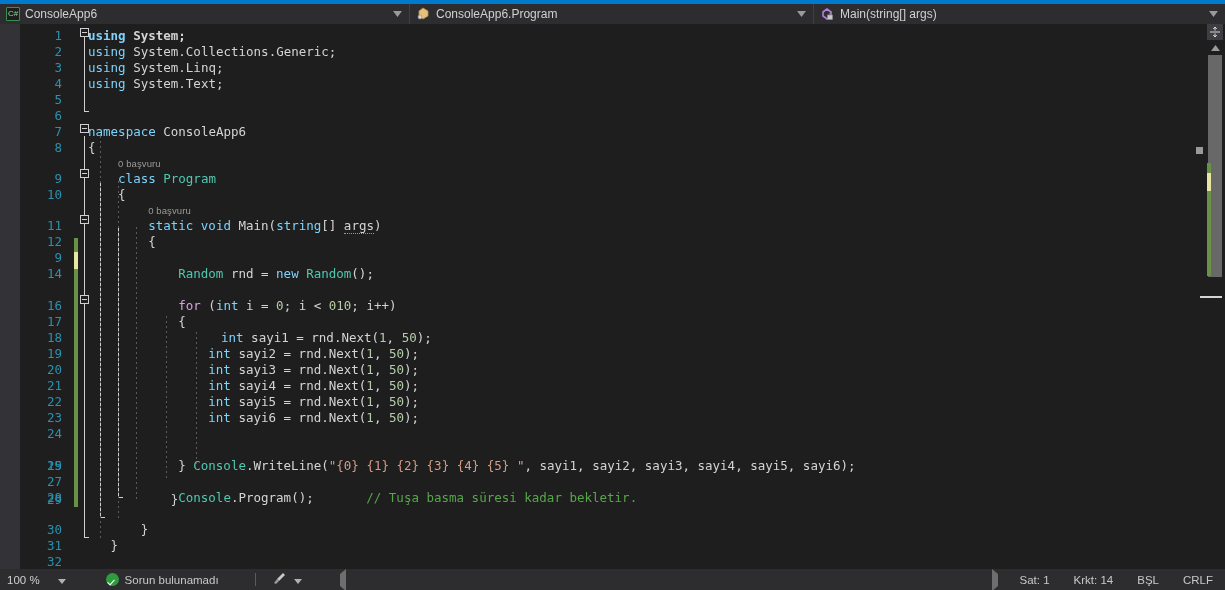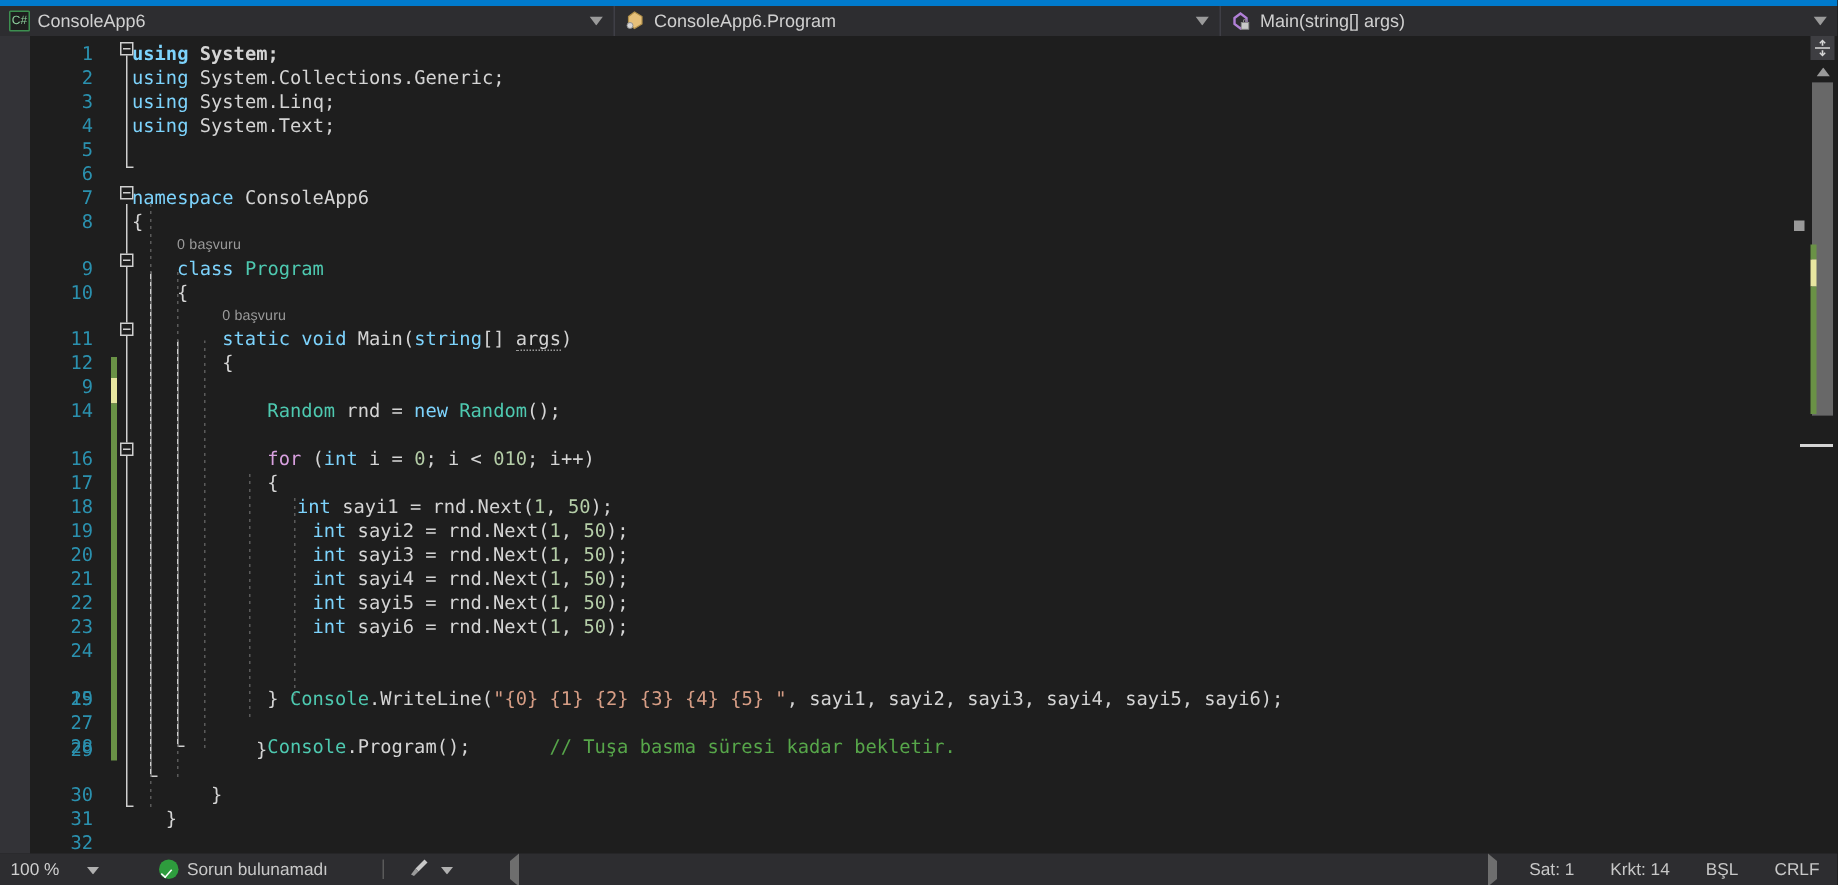--- a/index.html
+++ b/index.html
@@ -286,21 +286,21 @@
         <div class="line codelens" style="position: absolute; left: 0px; top: 132px; width: 1193px;"><span class="codelens-text" style="left: 118.08px;">0 başvuru</span></div>
         <div class="line" style="position: absolute; left: 0px; top: 147px; width: 1193px;"><span class="lineno">9</span><span class="codetext" style="left: 118.08px;"><span class="kw">class</span><span class="punc"> </span><span class="typ">Program</span></span></div>
         <div class="line" style="position: absolute; left: 0px; top: 163px; width: 1193px;"><span class="lineno">10</span><span class="codetext" style="left: 118.08px;"><span class="punc">{</span></span></div>
         <div class="line codelens" style="position: absolute; left: 0px; top: 179px; width: 1193px;"><span class="codelens-text" style="left: 148.16px;">0 başvuru</span></div>
         <div class="line" style="position: absolute; left: 0px; top: 194px; width: 1193px;"><span class="lineno">11</span><span class="codetext" style="left: 148.16px;"><span class="kw">static</span><span class="punc"> </span><span class="kw">void</span><span class="punc"> </span><span class="id">Main</span><span class="punc">(</span><span class="kw">string</span><span class="punc">[] </span><span class="id arg-sq">args</span><span class="punc">)</span></span></div>
         <div class="line" style="position: absolute; left: 0px; top: 210px; width: 1193px;"><span class="lineno">12</span><span class="codetext" style="left: 148.16px;"><span class="punc">{</span></span></div>
         <div class="line" style="position: absolute; left: 0px; top: 226px; width: 1193px;"><span class="lineno">9</span><span class="codetext" style="left: 88px;"></span></div>
         <div class="line" style="position: absolute; left: 0px; top: 242px; width: 1193px;"><span class="lineno">14</span><span class="codetext" style="left: 178.24px;"><span class="typ">Random</span><span class="id"> rnd = </span><span class="kw">new</span><span class="punc"> </span><span class="typ">Random</span><span class="punc">();</span></span></div>
         <div class="line" style="position: absolute; left: 0px; top: 274px; width: 1193px;"><span class="lineno">16</span><span class="codetext" style="left: 178.24px;"><span class="ctl">for</span><span class="punc"> (</span><span class="kw">int</span><span class="id"> i = </span><span class="num">0</span><span class="id">; i &lt; </span><span class="num">010</span><span class="id">; i++)</span></span></div>
         <div class="line" style="position: absolute; left: 0px; top: 290px; width: 1193px;"><span class="lineno">17</span><span class="codetext" style="left: 178.24px;"><span class="punc">{</span></span></div>
-        <div class="line" style="position: absolute; left: 0px; top: 306px; width: 1193px;"><span class="lineno">18</span><span class="codetext" style="left: 198px; text-align: center;"><span class="kw">int</span><span class="id"> sayi1 = rnd.Next(</span><span class="num">1</span><span class="id">, </span><span class="num">50</span><span class="punc">);</span></span></div>
+        <div class="line" style="position: absolute; left: 0px; top: 306px; width: 1193px;"><span class="lineno">18</span><span class="codetext" style="left: 221px; text-align: center;"><span class="kw">int</span><span class="id"> sayi1 = rnd.Next(</span><span class="num">1</span><span class="id">, </span><span class="num">50</span><span class="punc">);</span></span></div>
         <div class="line" style="position: absolute; left: 0px; top: 322px; width: 1193px;"><span class="lineno">19</span><span class="codetext" style="left: 208.32px;"><span class="kw">int</span><span class="id"> sayi2 = rnd.Next(</span><span class="num">1</span><span class="id">, </span><span class="num">50</span><span class="punc">);</span></span></div>
         <div class="line" style="position: absolute; left: 0px; top: 338px; width: 1193px;"><span class="lineno">20</span><span class="codetext" style="left: 208.32px;"><span class="kw">int</span><span class="id"> sayi3 = rnd.Next(</span><span class="num">1</span><span class="id">, </span><span class="num">50</span><span class="punc">);</span></span></div>
         <div class="line" style="position: absolute; left: 0px; top: 354px; width: 1193px;"><span class="lineno">21</span><span class="codetext" style="left: 208.32px;"><span class="kw">int</span><span class="id"> sayi4 = rnd.Next(</span><span class="num">1</span><span class="id">, </span><span class="num">50</span><span class="punc">);</span></span></div>
         <div class="line" style="position: absolute; left: 0px; top: 370px; width: 1193px;"><span class="lineno">22</span><span class="codetext" style="left: 208.32px;"><span class="kw">int</span><span class="id"> sayi5 = rnd.Next(</span><span class="num">1</span><span class="id">, </span><span class="num">50</span><span class="punc">);</span></span></div>
         <div class="line" style="position: absolute; left: 0px; top: 386px; width: 1193px;"><span class="lineno">23</span><span class="codetext" style="left: 208.32px;"><span class="kw">int</span><span class="id"> sayi6 = rnd.Next(</span><span class="num">1</span><span class="id">, </span><span class="num">50</span><span class="punc">);</span></span></div>
         <div class="line" style="position: absolute; left: 0px; top: 402px; width: 1193px;"><span class="lineno">24</span><span class="codetext" style="left: 88px;"></span></div>
         <div class="line" style="position: absolute; left: 0px; top: 418px; width: 1193px; margin-top: 16px;"><span class="lineno">25</span><span class="codetext" style="left: 193.28px;"><span class="typ">Console</span><span class="id">.WriteLine(</span><span class="str">"{0} {1} {2} {3} {4} {5} "</span><span class="id">, sayi1, sayi2, sayi3, sayi4, sayi5, sayi6);</span></span></div>
         <div class="line" style="position: absolute; left: 0px; top: 434px; width: 1193px;"><span class="lineno">19</span><span class="codetext" style="left: 178.24px;"><span class="punc">}</span></span></div>
         <div class="line" style="position: absolute; left: 0px; top: 450px; width: 1193px;"><span class="lineno">27</span><span class="codetext" style="left: 88px;"></span></div>
         <div class="line" style="position: absolute; left: 0px; top: 466px; width: 1193px;"><span class="lineno">28</span><span class="codetext" style="left: 178.24px;"><span class="typ">Console</span><span class="id">.Program();</span><span class="punc"> </span><span class="cmt">// Tuşa basma süresi kadar bekletir.</span></span></div>

